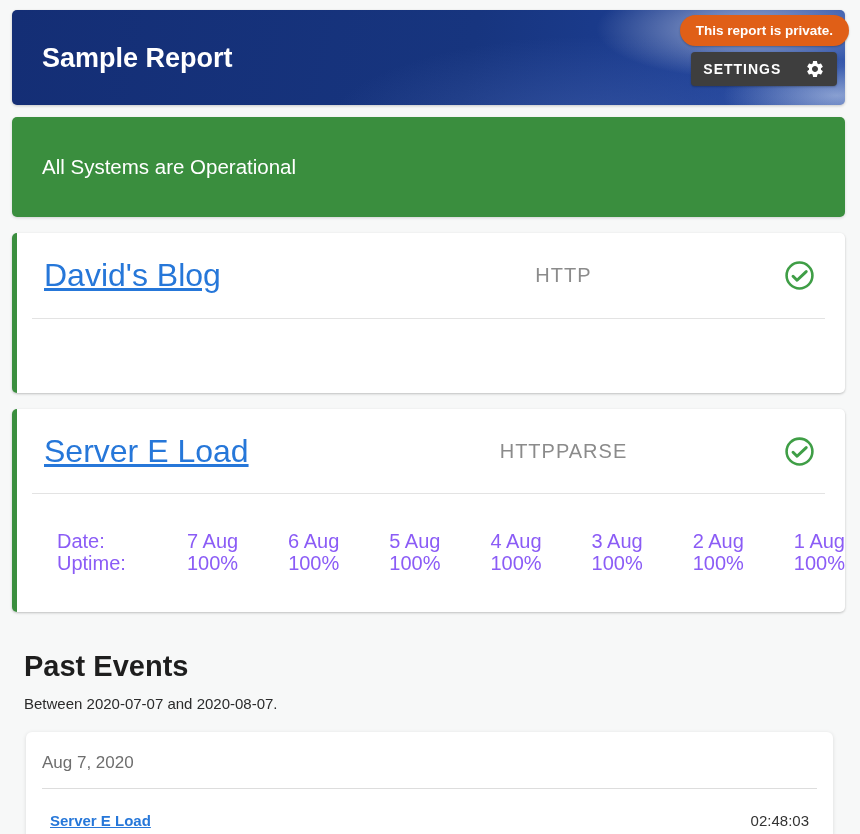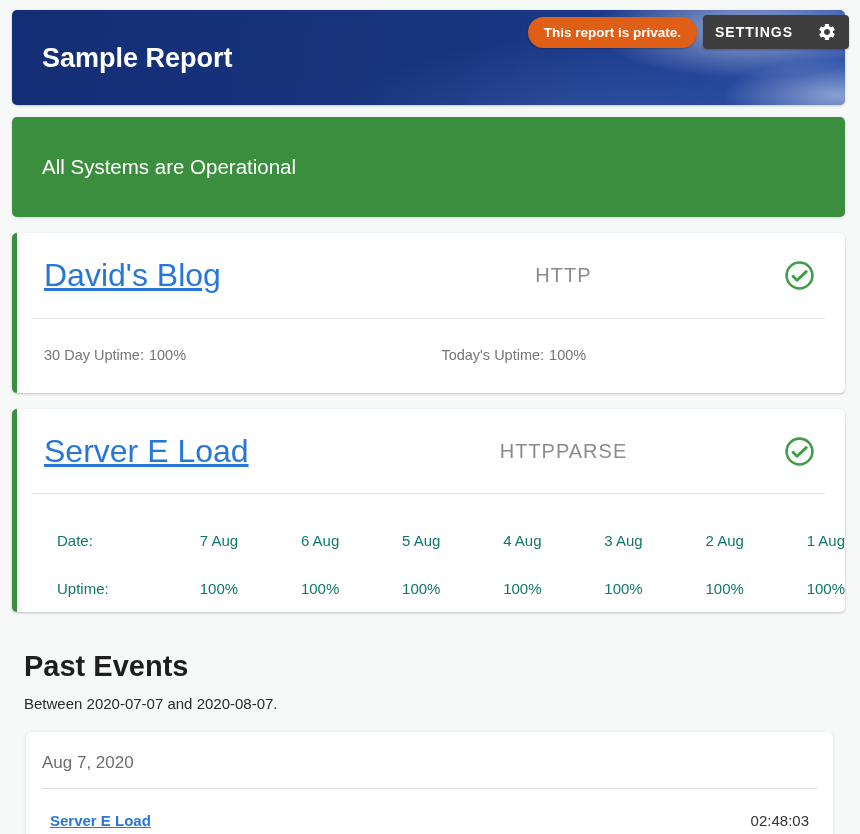--- a/index.html
+++ b/index.html
@@ -23,21 +23,21 @@
       radial-gradient(ellipse 420px 150px at 70% 130%, rgba(70,100,175,0.55), rgba(0,0,0,0) 65%),
       linear-gradient(100deg, #142e75 0%, #17357f 55%, #1d3f95 82%, #2a4fa8 100%);
     box-shadow: 0 1px 3px rgba(0,0,0,0.2);
   }
   .hero h1 {
     position: absolute; left: 30px; top: 50%; transform: translateY(-50%);
     color: #fff; font-size: 27px; font-weight: 700;
   }
   .hero-controls {
     position: absolute; top: 5px; right: -4px;
-    display: flex; align-items: center; gap: 6px;
+    display: flex; align-items: center; gap: 6px; flex-direction: column;
   }
   .private-badge {
     background: #e05f17; color: #fff;
     border: none; border-radius: 16px;
     padding: 8px 16px; font-size: 13.5px; font-weight: 700;
     font-family: "Liberation Sans", sans-serif;
     box-shadow: 0 1px 2px rgba(0,0,0,0.25);
   }
   .settings-btn {
     background: #3e3e3e; color: #fff;
@@ -95,21 +95,21 @@
     position: absolute; left: 60%; transform: translateX(-50%); top: 28px;
     white-space: nowrap;
   }
   .stat-label { margin-right: 5px; }
 
   .history-grid {
     display: grid;
     grid-template-columns: 80px repeat(7, 1fr);
     padding: 36px 0 0 40px;
     line-height: 22px;
-    font-size: 15px; color: #0f766e; gap: 26px;
+    font-size: 20px; color: #8b5cf6;
   }
   .history-grid .cell { text-align: right; }
   .history-grid .rowlabel { text-align: left; }
 
   
   .past-title {
     margin: 38px 0 0 24px;
     font-size: 29px; font-weight: 700; color: #1e1e1e;
   }
   .past-range {
@@ -164,24 +164,20 @@
     <a class="monitor-link" href="#">David's Blog</a>
     <span class="monitor-protocol">HTTP</span>
     <span class="monitor-status">
       <svg width="31" height="31" viewBox="0 0 24 24" fill="none" stroke="#3f9e46" stroke-width="2">
           <circle cx="12" cy="12" r="10"></circle>
           <path d="M7 12.6l3.1 3.1L17.2 9" stroke-width="2.3" stroke-linecap="round" stroke-linejoin="round"></path>
         </svg>
     </span>
   </div>
   <div class="divider"></div>
-  <div class="monitor-stats">
-    <span><span class="stat-label">30 Day Uptime:</span><span>100%</span></span>
-    <span class="stat-center"><span class="stat-label">Today's Uptime:</span><span>100%</span></span>
-  </div>
 </div>
 
 <div class="monitor-card" style="height:203px">
   <div class="monitor-head" style="height:84px">
     <a class="monitor-link" href="#">Server E Load</a>
     <span class="monitor-protocol">HTTPPARSE</span>
     <span class="monitor-status">
       <svg width="31" height="31" viewBox="0 0 24 24" fill="none" stroke="#3f9e46" stroke-width="2">
           <circle cx="12" cy="12" r="10"></circle>
           <path d="M7 12.6l3.1 3.1L17.2 9" stroke-width="2.3" stroke-linecap="round" stroke-linejoin="round"></path>

